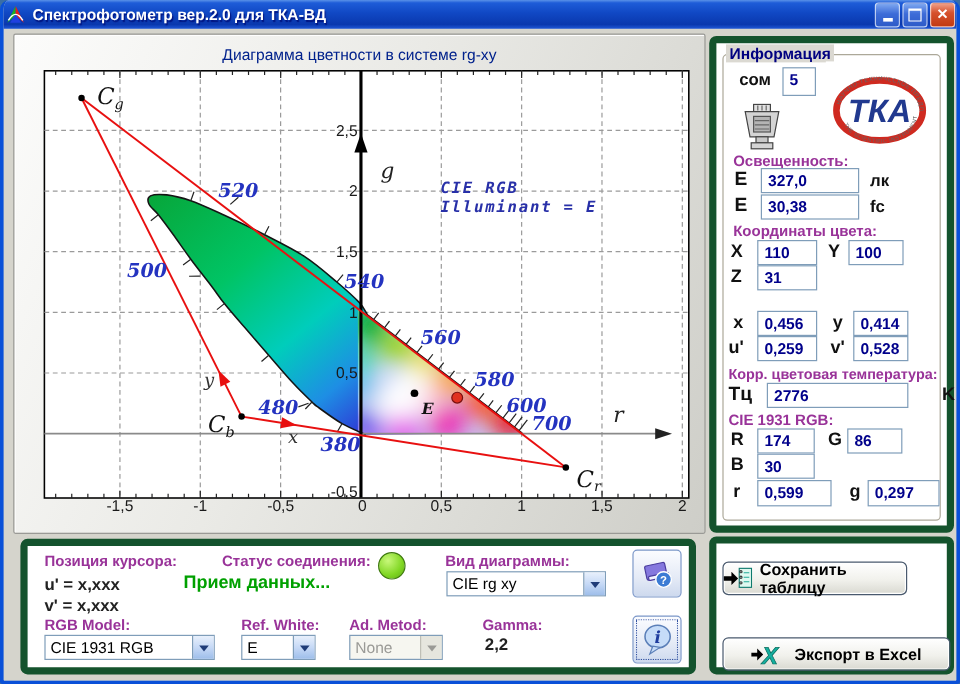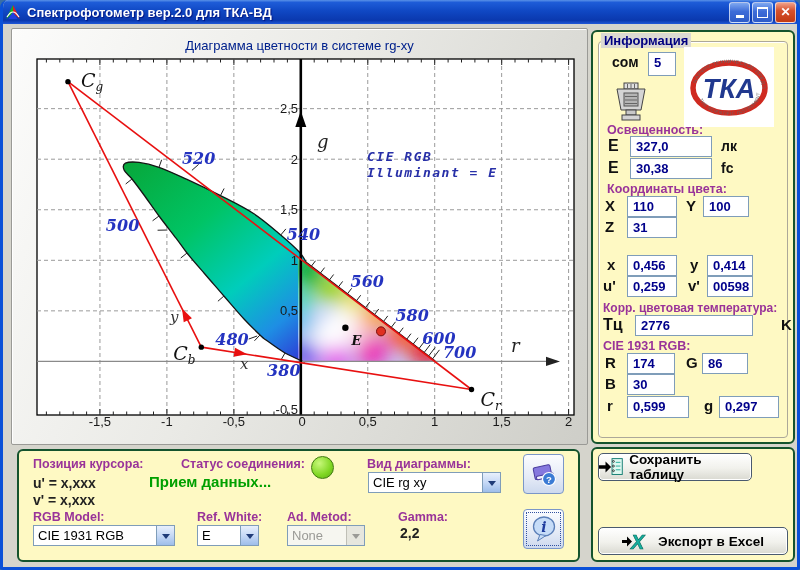--- a/index.html
+++ b/index.html
@@ -12,21 +12,21 @@
   .titlebar .title{color:#fff;font-weight:bold;font-size:13px;margin-left:5px;flex:1;
     text-shadow:1px 1px 1px #00137F;white-space:nowrap;}
   .winbtns{display:flex;gap:2px;}
   .wbtn{width:21px;height:21px;border-radius:3px;border:1px solid rgba(255,255,255,.65);box-sizing:border-box;
     background:linear-gradient(#7FA8F0,#3D6CD8 45%,#2E5BC8);display:flex;align-items:center;justify-content:center;cursor:pointer;}
   .wbtn.close{background:linear-gradient(#F0A088,#D6512D 40%,#C23A12);}
   .wbtn .minglyph{width:8px;height:3px;background:#fff;margin-top:9px;}
   .wbtn .maxglyph{width:9px;height:8px;border:1px solid #fff;border-top:2px solid #fff;}
   .wbtn .xglyph{color:#fff;font-weight:bold;font-size:12px;line-height:1;font-family:"Liberation Sans",sans-serif;}
   
-  .panel{position:absolute;background:#fef9c3;border:2px solid #14532d;border-radius:6px;box-sizing:border-box;}
+  .panel{position:absolute;background:#ffffff;border:6px solid #14532d;border-radius:6px;box-sizing:border-box;}
   .chart-panel{position:absolute;left:8px;top:28px;width:577px;height:417px;box-sizing:border-box;
     background:linear-gradient(115deg,#FCFCFB,#EAEAE6 45%,#CECEC8);border:1px solid #9A9A96;border-radius:2px;
     box-shadow:inset 1px 1px 0 #fff;}
   .chart-title{position:absolute;left:0;top:9px;width:100%;text-align:center;font-size:13px;color:#00218C;}
   .chart-svg{position:absolute;left:0;top:0;width:577px;height:417px;}
   .grid{stroke:#9A9A9A;stroke-width:1;stroke-dasharray:4 3;}
   .tickline,.ltick{stroke:#222;stroke-width:1;}
   .ticklab{font:13px "Liberation Sans",sans-serif;fill:#1a1a1a;}
   .axname{font:italic 18px "DejaVu Serif",serif;fill:#222;}
   .wl{font:italic bold 16px "DejaVu Serif",serif;fill:#2433C0;}
@@ -351,42 +351,42 @@
     <span class="blabel" style="left:12px;top:186px;">Z</span>
     <div class="f" style="left:34px;top:185px;width:50px;height:21px;">31</div>
 
     <span class="blabel" style="left:14px;top:224px;">x</span>
     <div class="f" style="left:34px;top:223px;width:50px;height:21px;">0,456</div>
     <span class="blabel" style="left:97px;top:224px;">y</span>
     <div class="f" style="left:114px;top:223px;width:46px;height:21px;">0,414</div>
     <span class="blabel" style="left:10px;top:245px;">u'</span>
     <div class="f" style="left:34px;top:244px;width:50px;height:21px;">0,259</div>
     <span class="blabel" style="left:95px;top:245px;">v'</span>
-    <div class="f" style="left:114px;top:244px;width:46px;height:21px;">00598</div>
+    <div class="f" style="left:114px;top:244px;width:46px;height:21px;">0,528</div>
 
     <span class="plabel" style="left:10px;top:269px;font-size:12px;">Корр. цветовая температура:</span>
     <span class="blabel" style="left:10px;top:284px;font-size:16px;">Тц</span>
     <div class="f" style="left:42px;top:283px;width:118px;height:21px;">2776</div>
     <span class="blabel" style="left:188px;top:284px;">K</span>
 
     <span class="plabel" style="left:10px;top:307px;">CIE 1931 RGB:</span>
     <span class="blabel" style="left:12px;top:322px;">R</span>
     <div class="f" style="left:34px;top:321px;width:48px;height:21px;">174</div>
     <span class="blabel" style="left:93px;top:322px;">G</span>
     <div class="f" style="left:109px;top:321px;width:46px;height:21px;">86</div>
     <span class="blabel" style="left:12px;top:343px;">B</span>
     <div class="f" style="left:34px;top:342px;width:48px;height:21px;">30</div>
     <span class="blabel" style="left:14px;top:365px;">r</span>
     <div class="f" style="left:34px;top:364px;width:62px;height:22px;">0,599</div>
     <span class="blabel" style="left:111px;top:365px;">g</span>
     <div class="f" style="left:126px;top:364px;width:60px;height:22px;">0,297</div>
   </div>
 
   <div class="panel" style="left:588px;top:447px;width:204px;height:115px;">
-    <div class="bigbtn" style="left:5px;top:4px;width:154px;justify-content:center;">
+    <div class="bigbtn" style="left:5px;top:15px;width:154px;justify-content:center;">
       <svg class="icon" width="26" height="22" viewBox="0 0 26 22">
         <polygon points="0,9 7,9 7,5 13,11 7,17 7,13 0,13" fill="#000"></polygon>
         <rect x="14" y="2" width="11" height="17" fill="#DFF8F0" stroke="#0E7A6E"></rect>
         <circle cx="15.5" cy="5" r="1" fill="none" stroke="#333"></circle>
           <circle cx="15.5" cy="10" r="1" fill="none" stroke="#333"></circle>
           <circle cx="15.5" cy="15" r="1" fill="none" stroke="#333"></circle>
         <line x1="18" y1="6" x2="23" y2="6" stroke="#2A9"></line>
           <line x1="18" y1="10" x2="23" y2="10" stroke="#2A9"></line>
           <line x1="18" y1="14" x2="23" y2="14" stroke="#2A9"></line>
       </svg>

